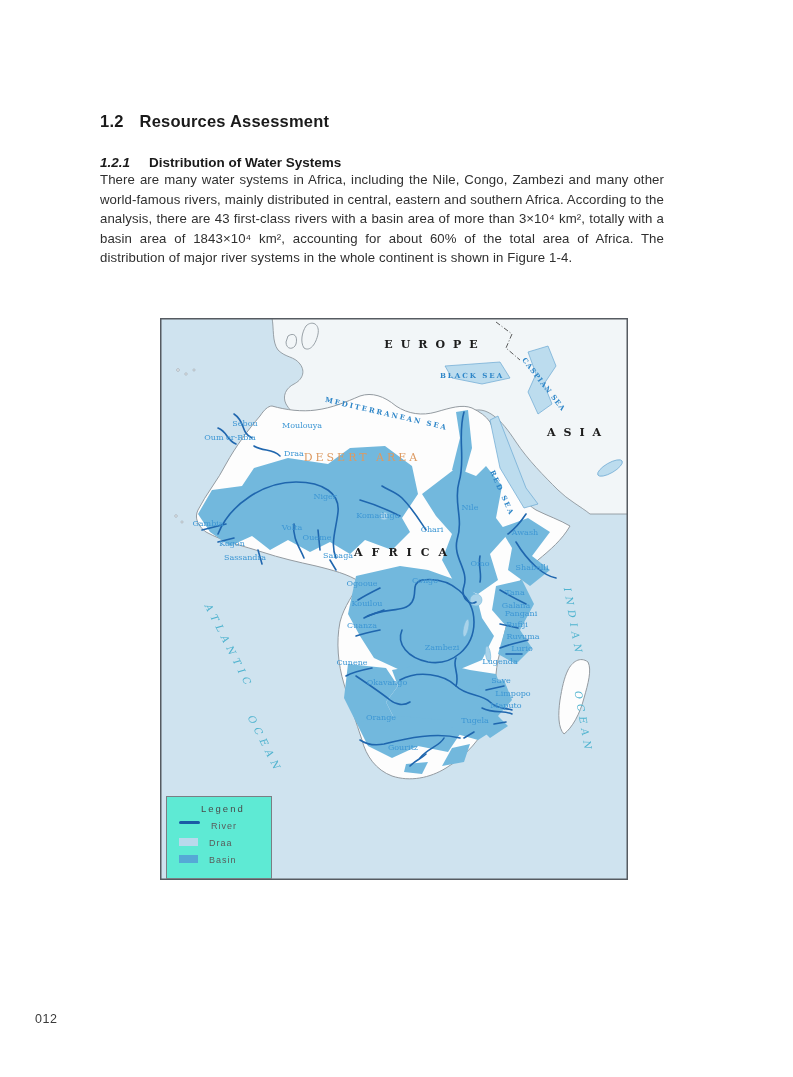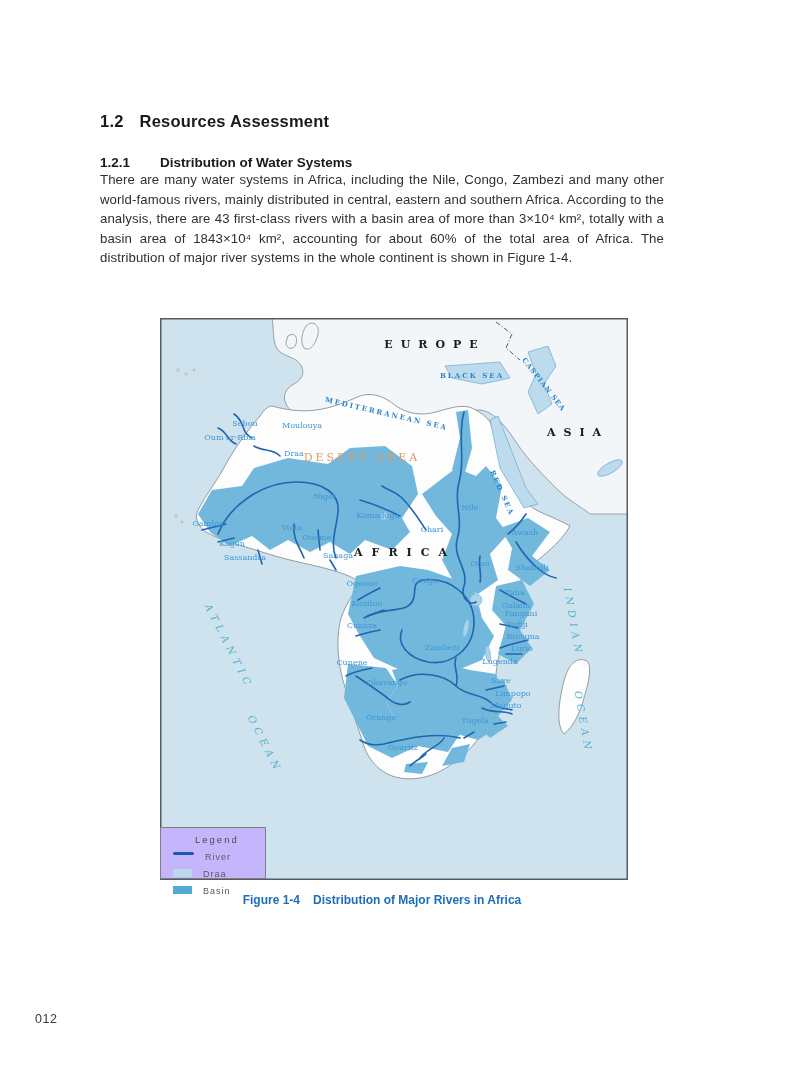--- a/index.html
+++ b/index.html
@@ -4,38 +4,38 @@
 <style>
   html,body{margin:0;padding:0;}
   body{
     width:793px;height:1077px;background:#ffffff;position:relative;
     font-family:"Liberation Sans",sans-serif;color:#2b2b2b;overflow:hidden;
   }
   .content{position:absolute;left:100px;top:0;width:564px;}
   .h1{margin-top:112px;font-size:16.5px;font-weight:bold;color:#1a1a1a;letter-spacing:.2px;}
   .h1 .num{margin-right:16px;}
   .h2{margin-top:24px;font-size:13.5px;font-weight:bold;color:#1a1a1a;}
-  .h2 .num{margin-right:30px;}
+  .h2 .num{margin-right:19px;font-style:italic;}
   .para{
     font-size:13.2px;line-height:19.6px;text-align:justify;
     color:#2f2f2f;letter-spacing:.1px;
   }
   .figure-wrap{position:relative;margin-top:50px;margin-left:60px;width:468px;height:562px;}
   .figure-wrap svg{position:absolute;left:0;top:0;}
   
   #map-labels text{text-anchor:middle;}
   .ml-river{fill:#3e97d4;font-family:"DejaVu Serif",serif;font-size:8px;}
   .ml-sea{fill:#2e86c8;font-family:"DejaVu Serif",serif;font-size:7px;font-weight:bold;}
   .ml-ocean{fill:#4fb3cf;font-family:"DejaVu Serif",serif;font-style:italic;font-size:10px;}
   .ml-continent{fill:#1c1c1c;font-family:"DejaVu Serif",serif;font-size:11px;font-weight:bold;}
   .ml-desert{fill:#dd9a62;font-family:"DejaVu Serif",serif;font-size:11px;}
   
   .legend{
-    position:absolute;left:0;bottom:1px;width:106px;height:52px;
-    background:#c4b5fd;border:1px solid #7a7f84;box-sizing:border-box;
+    position:absolute;left:6px;bottom:1px;width:106px;height:83px;
+    background:#5eead4;border:1px solid #7a7f84;box-sizing:border-box;
     font-family:"Liberation Sans",sans-serif;
   }
   .legend-title{margin:6px 0 4px 34px;font-size:9.5px;color:#4a4a4a;letter-spacing:2px;}
   .legend-item{display:flex;align-items:flex-start;margin:7px 0 0 12px;}
   .legend-item .lab{font-size:9px;color:#5a5a5a;letter-spacing:1px;margin-left:11px;}
   .sw-river{width:21px;height:3px;background:#1a5ba5;border-radius:2px;}
   .sw-lake{width:19px;height:8px;background:#b9d9ec;}
   .sw-basin{width:19px;height:8px;background:#55a9d6;}
   .caption{
     margin-top:13px;text-align:center;font-size:12px;font-weight:bold;color:#1e6db6;
@@ -216,19 +216,16 @@
         <span class="sw-lake"></span>
         <span class="lab">Draa</span>
       </div>
       <div class="legend-item">
         <span class="sw-basin"></span>
         <span class="lab">Basin</span>
       </div>
     </div>
   </div>
 
-  <div class="caption">
-    <span>Figure 1-4</span><span class="gap"></span><span>Distribution of Major Rivers in Africa</span>
-  </div>
 
 </div>
 
 <div class="page-num">012</div>
 
 </body></html>

